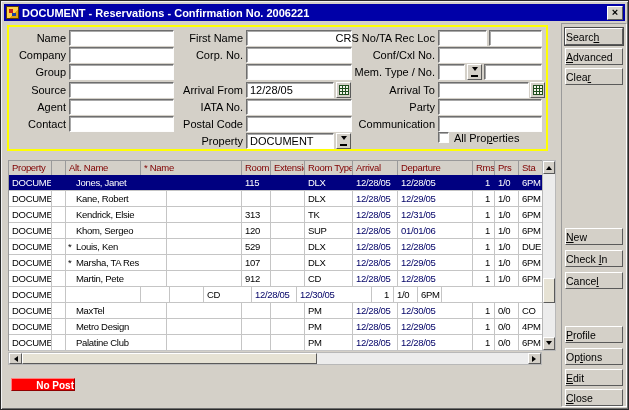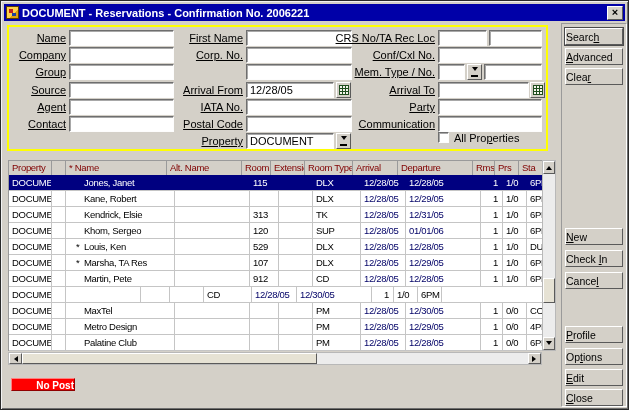--- a/index.html
+++ b/index.html
@@ -10,21 +10,21 @@
     display:flex;align-items:center;padding:0 2px;}
   .titlebar .title{font-size:11px;font-weight:bold;margin-left:3px;white-space:nowrap;flex:1;}
   .app-icon{width:13px;height:13px;background:linear-gradient(135deg,#ffd24a 0 60%,#e0a010 60% 100%);
     border:1px solid #5a3c00;position:relative;flex:none;}
   .app-icon:before{content:"";position:absolute;left:2px;top:2px;width:4px;height:4px;background:#c02020;}
   .app-icon:after{content:"";position:absolute;right:2px;bottom:2px;width:4px;height:3px;background:#2040a0;}
   .close-btn{width:16px;height:14px;background:#d4d0c8;border:1px solid;border-color:#fff #5a5a5a #5a5a5a #fff;
     font-size:11px;font-weight:bold;color:#000;line-height:11px;text-align:center;padding:0;cursor:default;}
   
   .form-box{position:absolute;left:6px;top:24px;width:541px;height:126px;border:2px solid #ffff00;}
-  .flabel{position:absolute;font-size:11px;color:#000;text-align:right;white-space:nowrap;text-decoration:underline;}
+  .flabel{position:absolute;font-size:11px;color:#000;text-align:right;white-space:nowrap;}
   .field{position:absolute;height:16px;background:#fff;border:1px solid;border-color:#6e6e6e #fdfdfd #fdfdfd #6e6e6e;
     box-shadow:inset 1px 1px 0 #a8a8a8;font-size:11px;padding:1px 3px;color:#000;}
   input.field{outline:none;}
   .sq-btn{position:absolute;width:15px;height:16px;background:#d4d0c8;border:1px solid;
     border-color:#fff #5a5a5a #5a5a5a #fff;padding:0;display:flex;align-items:center;justify-content:center;flex-direction:column;}
   .cal-glyph{width:10px;height:10px;background-color:#f4f4ec;border:1px solid #1e4d1e;
     background-image:repeating-linear-gradient(to right,transparent 0 2px,#1e4d1e 2px 3px),
                      repeating-linear-gradient(to bottom,transparent 0 2px,#1e4d1e 2px 3px);}
   .dd-tri{width:0;height:0;border:3px solid transparent;border-top:4px solid #000;margin-bottom:1px;}
   .dd-bar{width:7px;height:2px;background:#000;}
@@ -34,21 +34,21 @@
   
   .thead{position:absolute;left:7px;top:159px;height:15px;display:flex;background:#d4d0c8;
     border-top:1px solid #9a9a9a;border-left:1px solid #9a9a9a;}
   .hcell{height:15px;font-size:9.5px;letter-spacing:-0.3px;color:#800000;padding:1px 0 0 3px;
     border-right:1px solid #9a9a9a;border-bottom:1px solid #808080;overflow:hidden;white-space:nowrap;flex:none;}
   .tbody{position:absolute;left:7px;top:174px;background:#fff;border-left:1px solid #9a9a9a;}
   .trow{display:flex;height:16px;border-bottom:1px solid #c5c5c5;background:#fff;}
   .tcell{height:15px;font-size:9.5px;letter-spacing:-0.3px;color:#000;padding:2px 0 0 3px;
     border-right:1px solid #c5c5c5;overflow:hidden;white-space:nowrap;flex:none;}
   .tcell .flag{display:inline-block;width:8px;padding:0;}
-  .c-name{padding-left:2px;margin-left:8px;}
+  .c-name{padding-left:2px;}
   .c-arrival,.c-departure{color:#000066;}
   .c-rms{text-align:right;padding-right:4px;padding-left:0;}
   .trow.sel,.trow.sel .tcell{background:#000080;color:#fff;border-right-color:#000080;}
   
   .vscroll{position:absolute;left:541px;top:159px;width:14px;height:191px;background:#ececec;border:1px solid #b8b8b8;}
   .hscroll{position:absolute;left:7px;top:351px;width:534px;height:13px;background:#ececec;border:1px solid #b8b8b8;}
   .sbtn{position:absolute;background:#d4d0c8;border:1px solid;border-color:#fff #5a5a5a #5a5a5a #fff;
     display:flex;align-items:center;justify-content:center;padding:0;}
   .tri-up{width:0;height:0;border:3px solid transparent;border-bottom:4px solid #000;margin-top:-2px;}
   .tri-down{width:0;height:0;border:3px solid transparent;border-top:4px solid #000;margin-bottom:-2px;}
@@ -132,22 +132,22 @@
   <div class="flabel" style="left:320px;top:100px;width:114px;">Party</div>
   <input class="field" style="left: 437px; top: 98px; width: 104px;">
   <div class="flabel" style="left:320px;top:117px;width:114px;">Communication</div>
   <input class="field" style="left: 437px; top: 115px; width: 104px;">
   <span class="checkbox" style="left:437px;top:131px;"></span>
   <span class="cb-label" style="left:453px;top:131px;">All Pro<u>p</u>erties</span>
 
   <div class="thead">
       <div class="hcell" style="width: 43px;">Property</div>
       <div class="hcell" style="width: 14px;"></div>
+      <div class="hcell" style="width: 75px;">Alt. Name</div>
       <div class="hcell" style="width: 101px;">* Name</div>
-      <div class="hcell" style="width: 75px;">Alt. Name</div>
       <div class="hcell" style="width: 29px;">Room</div>
       <div class="hcell" style="width: 34px;">Extension</div>
       <div class="hcell" style="width: 48px;">Room Type</div>
       <div class="hcell" style="width: 45px;">Arrival</div>
       <div class="hcell" style="width: 75px;">Departure</div>
       <div class="hcell" style="width: 22px;">Rms</div>
       <div class="hcell" style="width: 24px;">Prs</div>
       <div class="hcell" style="width: 24px;">Sta</div>
     </div>
   <div class="tbody">

